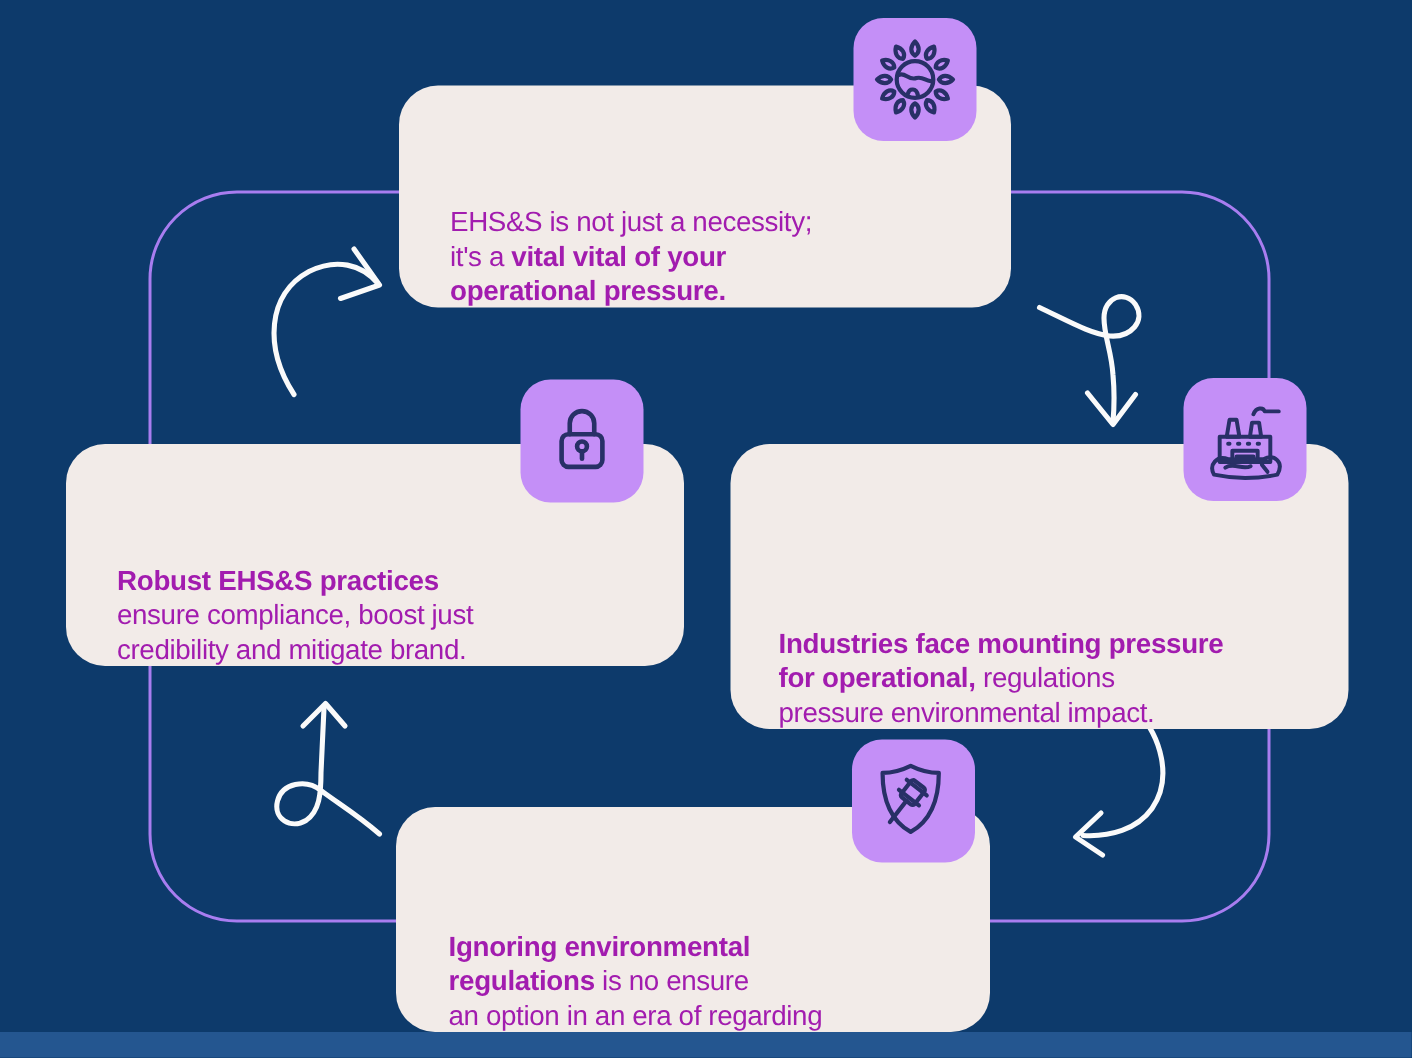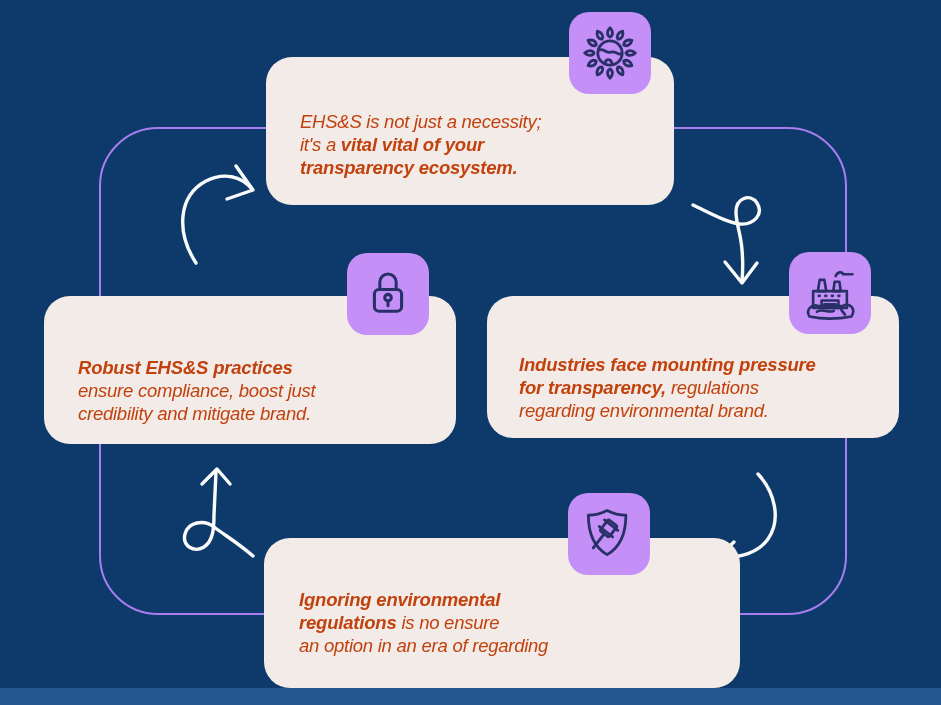--- a/index.html
+++ b/index.html
@@ -12,31 +12,30 @@
   .canvas{position:relative;width:941px;height:705px;background:#0d3a6b;}
   .footer-bar{
     position:absolute;left:0;bottom:0;width:941px;height:17px;
     background:#245690;
   }
   svg.layer{position:absolute;left:0;top:0;pointer-events:none;}
   .card{
     position:absolute;
     background:#f2ebe8;
     border-radius:26px;
-    display:flex;flex-direction:column;justify-content:center;
+    display:flex;flex-direction:column;justify-content:flex-end;
     box-sizing:border-box;
-    color:#c2410c;
-    font-style:italic;
+    color:#a21caf;
   }
   .card p{margin:0;font-size:18.5px;line-height:23px;letter-spacing:-0.25px;font-weight:400;}
   .card b{font-weight:700;letter-spacing:-0.2px;}
   .card-top   {left:266px; top:57px;  width:408px; height:148px; padding:26px 24px 0 34px;}
   .card-left  {left:44px;  top:296px; width:412px; height:148px; padding:40px 20px 0 34px;}
-  .card-right {left:487px; top:296px; width:412px; height:142px; padding:40px 20px 0 32px;}
-  .card-bottom{left:264px; top:538px; width:476px; height:150px; padding:18px 20px 0 35px;}
+  .card-right {left:487px; top:296px; width:412px; height:190px; padding:40px 20px 0 32px;}
+  .card-bottom{left:264px; top:538px; width:396px; height:150px; padding:18px 20px 0 35px;}
   .badge{
     position:absolute;width:82px;height:82px;border-radius:20px;
     background:#c48ff7;
     display:flex;align-items:center;justify-content:center;
   }
   .badge svg{display:block;}
   .badge-top   {left:569px; top:12px;}
   .badge-left  {left:347px; top:253px;}
   .badge-right {left:789px; top:252px;}
   .badge-bottom{left:568px; top:493px;}
@@ -65,37 +64,37 @@
         <path d="M253 556 C238 543 226 536 214 527 C204 519 188 522 185 534 C182 546 194 553 204 547 C213 541 214 529 214 515 L216 472"></path>
         <path d="M202 484 L217 469 L230 484"></path>
       </g>
     </g>
   </svg>
 
   <div class="card card-top">
     <p>
       <span>EHS&amp;S is not just a necessity;</span><br>
       <span>it's a </span><b>vital vital of your</b><br>
-      <b>transparency ecosystem.</b>
+      <b>operational pressure.</b>
     </p>
   </div>
 
   <div class="card card-left">
     <p>
       <b>Robust EHS&amp;S practices</b><br>
       <span>ensure compliance, boost just</span><br>
       <span>credibility and mitigate brand.</span>
     </p>
   </div>
 
   <div class="card card-right">
     <p>
       <b>Industries face mounting pressure</b><br>
-      <b>for transparency,</b><span> regulations</span><br>
-      <span>regarding environmental brand.</span>
+      <b>for operational,</b><span> regulations</span><br>
+      <span>pressure environmental impact.</span>
     </p>
   </div>
 
   <div class="card card-bottom">
     <p>
       <b>Ignoring environmental</b><br>
       <b>regulations</b><span> is no ensure</span><br>
       <span>an option in an era of regarding</span><br>
     </p>
   </div>

